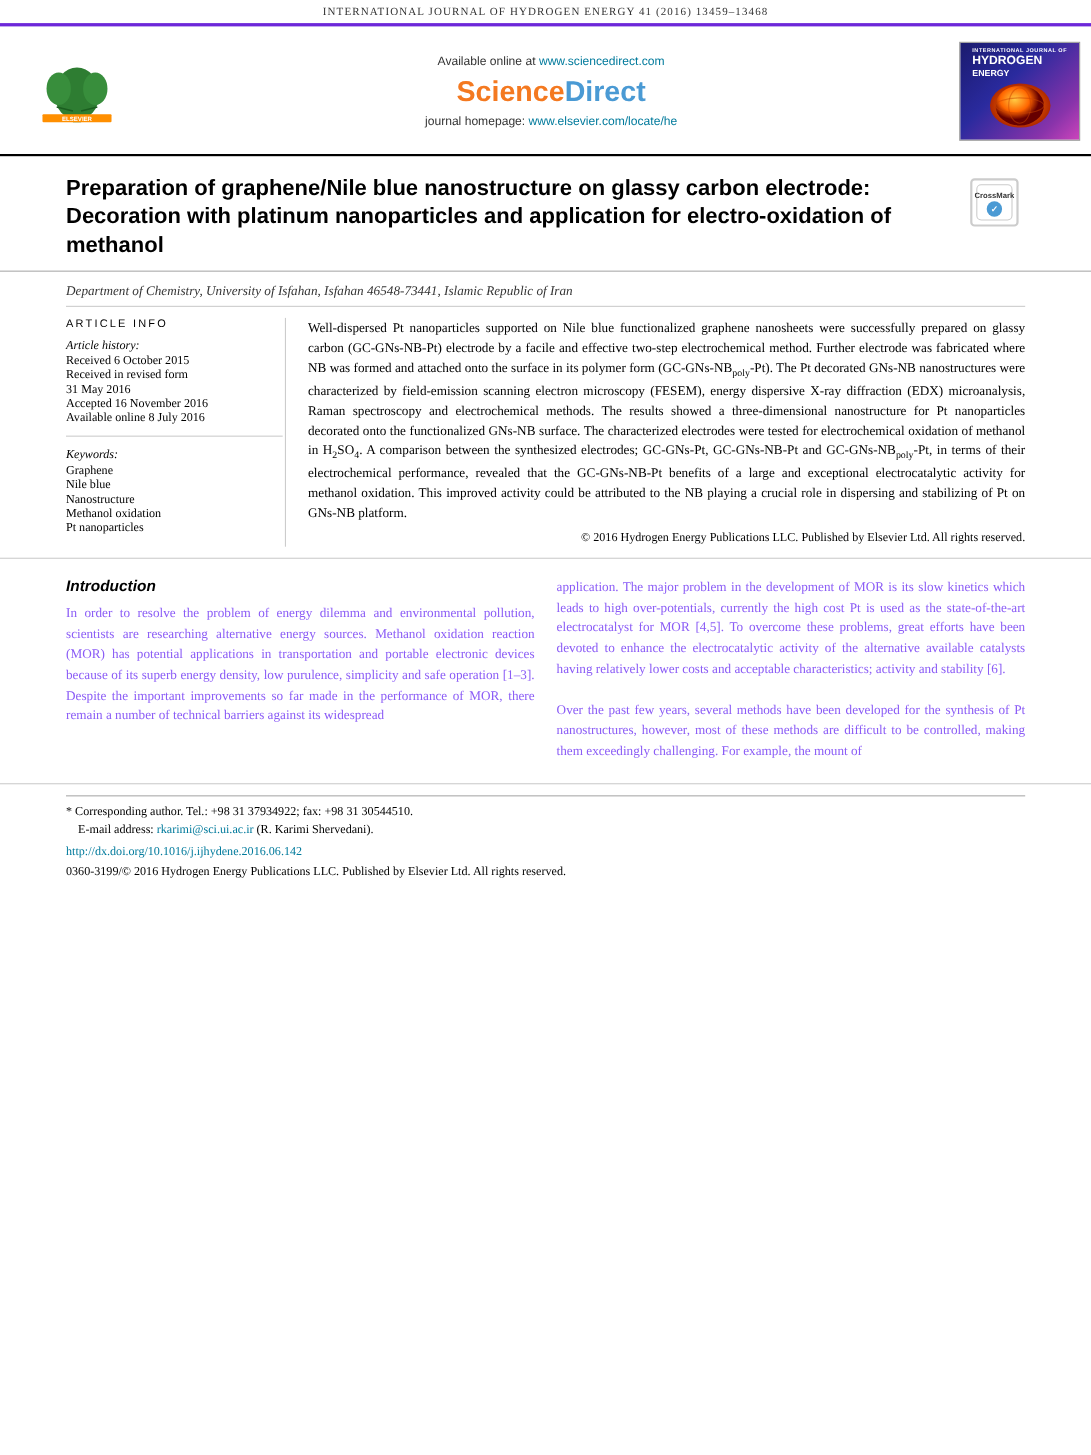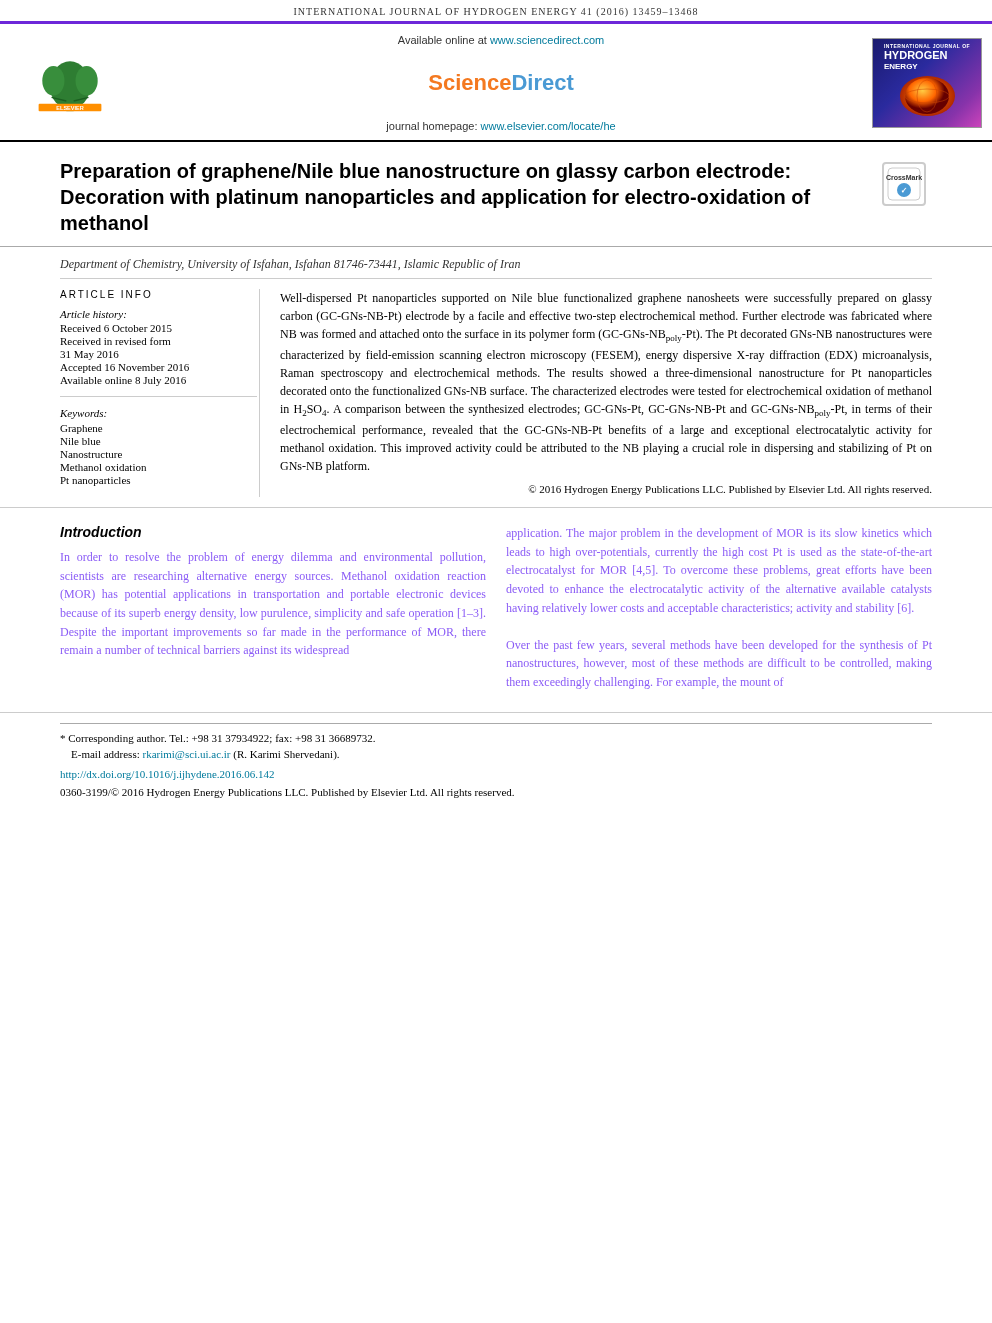--- a/index.html
+++ b/index.html
@@ -48,39 +48,39 @@
     .elsevier-tree {
       width: 80px;
       height: 60px;
     }
 
     .header-center {
       flex: 1;
       display: flex;
       flex-direction: column;
       align-items: center;
-      justify-content: space-between;
+      justify-content: center;
       gap: 6px;
     }
 
     .available-online {
       font-size: 11px;
       color: #333;
       font-family: Arial, sans-serif;
     }
 
     .sciencedirect-link {
       color: #007a9c;
       font-size: 11px;
       font-family: Arial, sans-serif;
       text-decoration: none;
     }
 
     .sciencedirect-logo {
-      font-size: 22px;
+      font-size: 26px;
       color: #f47920;
       font-family: Arial, sans-serif;
       font-weight: bold;
     }
 
     .sciencedirect-logo span {
       color: #4a9ad4;
     }
 
     .journal-homepage {
@@ -422,21 +422,21 @@
         <rect x="2" y="2" width="32" height="32" rx="4" fill="#fff" stroke="#ccc" stroke-width="1"></rect>
         <text x="18" y="14" text-anchor="middle" font-size="7" font-family="Arial" font-weight="bold" fill="#333">CrossMark</text>
         <circle cx="18" cy="24" r="7" fill="#4a9ad4"></circle>
         <text x="18" y="27" text-anchor="middle" font-size="8" font-family="Arial" font-weight="bold" fill="white">✓</text>
       </svg>
     </div>
   </div>
 </div>
 
 <div class="authors-section">
-  <div class="affiliation-line">Department of Chemistry, University of Isfahan, Isfahan 81746-73441, Islamic Republic of Iran</div>
+  <div class="affiliation-line">Department of Chemistry, University of Isfahan, Isfahan 46548-73441, Islamic Republic of Iran</div>
 </div>
 
 <div class="divider-thin"></div>
 
 <div class="two-column-section">
 
   <div class="left-column">
     <div class="section-heading">ARTICLE INFO</div>
 
     <div class="article-history">
@@ -482,21 +482,21 @@
       application. The major problem in the development of MOR is its slow kinetics which leads to high over-potentials, currently the high cost Pt is used as the state-of-the-art electrocatalyst for MOR [4,5]. To overcome these problems, great efforts have been devoted to enhance the electrocatalytic activity of the alternative available catalysts having relatively lower costs and acceptable characteristics; activity and stability [6].
       <br><br>
       Over the past few years, several methods have been developed for the synthesis of Pt nanostructures, however, most of these methods are difficult to be controlled, making them exceedingly challenging. For example, the mount of
     </div>
   </div>
 </div>
 
 <div class="footer-section">
   <hr style="border:none; border-top:1px solid #aaa; margin-bottom:6px;">
   <div class="footer-note">
-    <span>* Corresponding author. Tel.: +98 31 37934922; fax: +98 31 36689732.</span>
+    <span>* Corresponding author. Tel.: +98 31 37934922; fax: +98 31 30544510.</span>
     <br>
     <span>&nbsp;&nbsp;&nbsp;&nbsp;<span>E-mail address:</span></span>
     <a class="footer-link">rkarimi@sci.ui.ac.ir</a>
     <span>(R. Karimi Shervedani).</span>
   </div>
   <div class="footer-note" style="margin-top:3px;">
     <a class="footer-link">http://dx.doi.org/10.1016/j.ijhydene.2016.06.142</a>
   </div>
   <div class="footer-copyright">0360-3199/© 2016 Hydrogen Energy Publications LLC. Published by Elsevier Ltd. All rights reserved.</div>
 </div>

